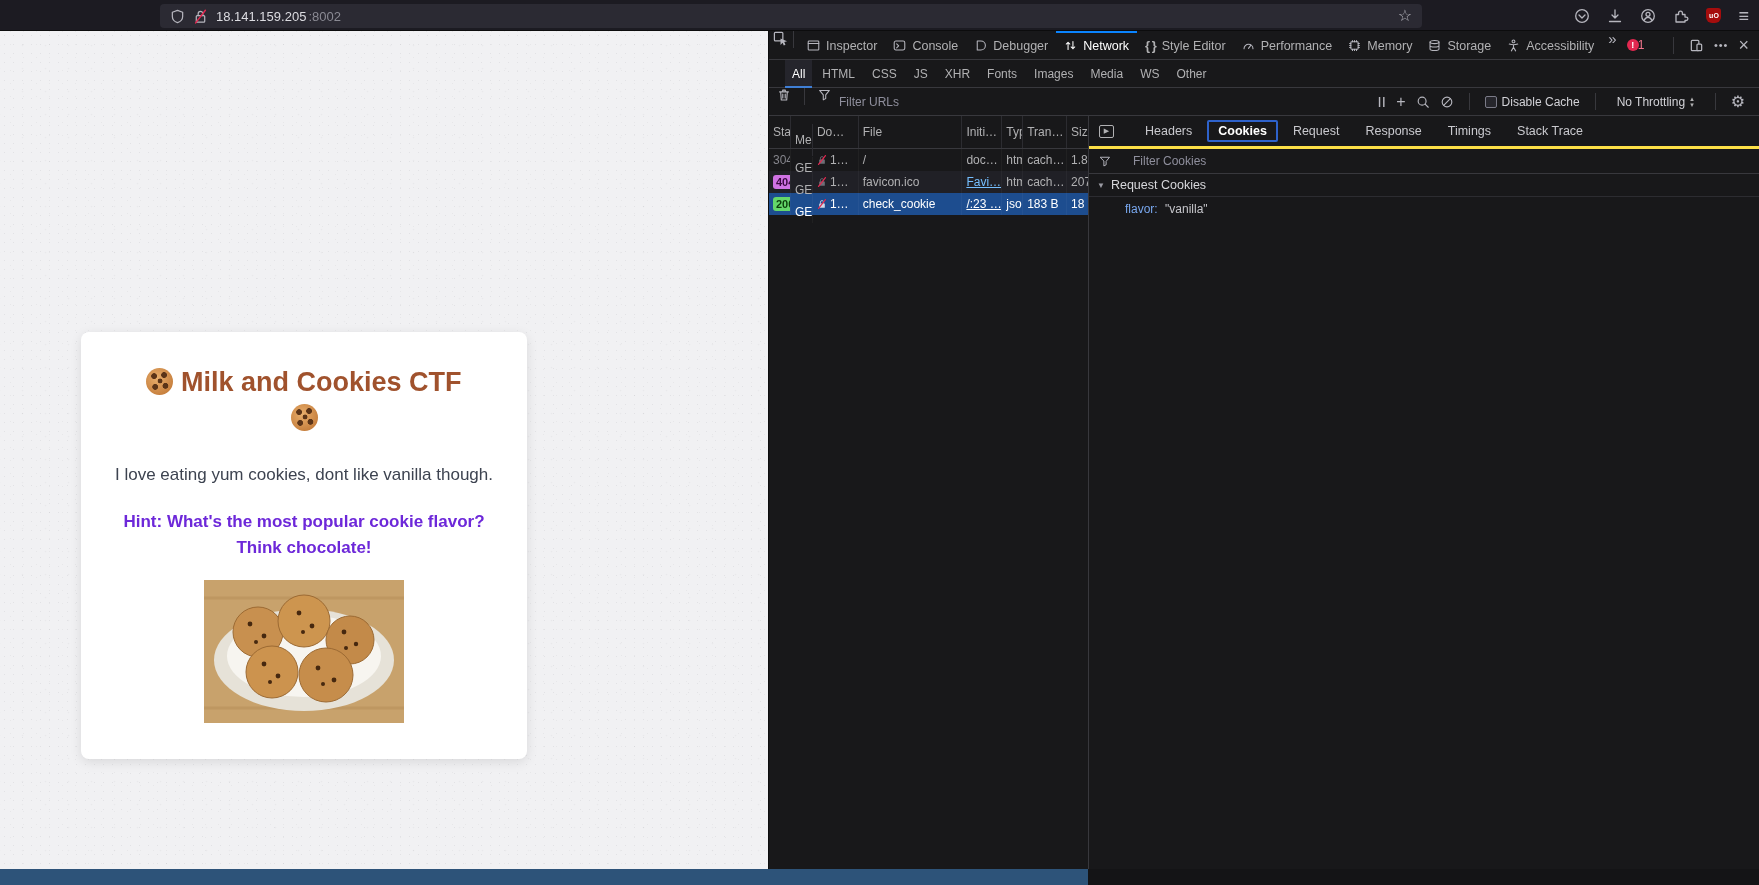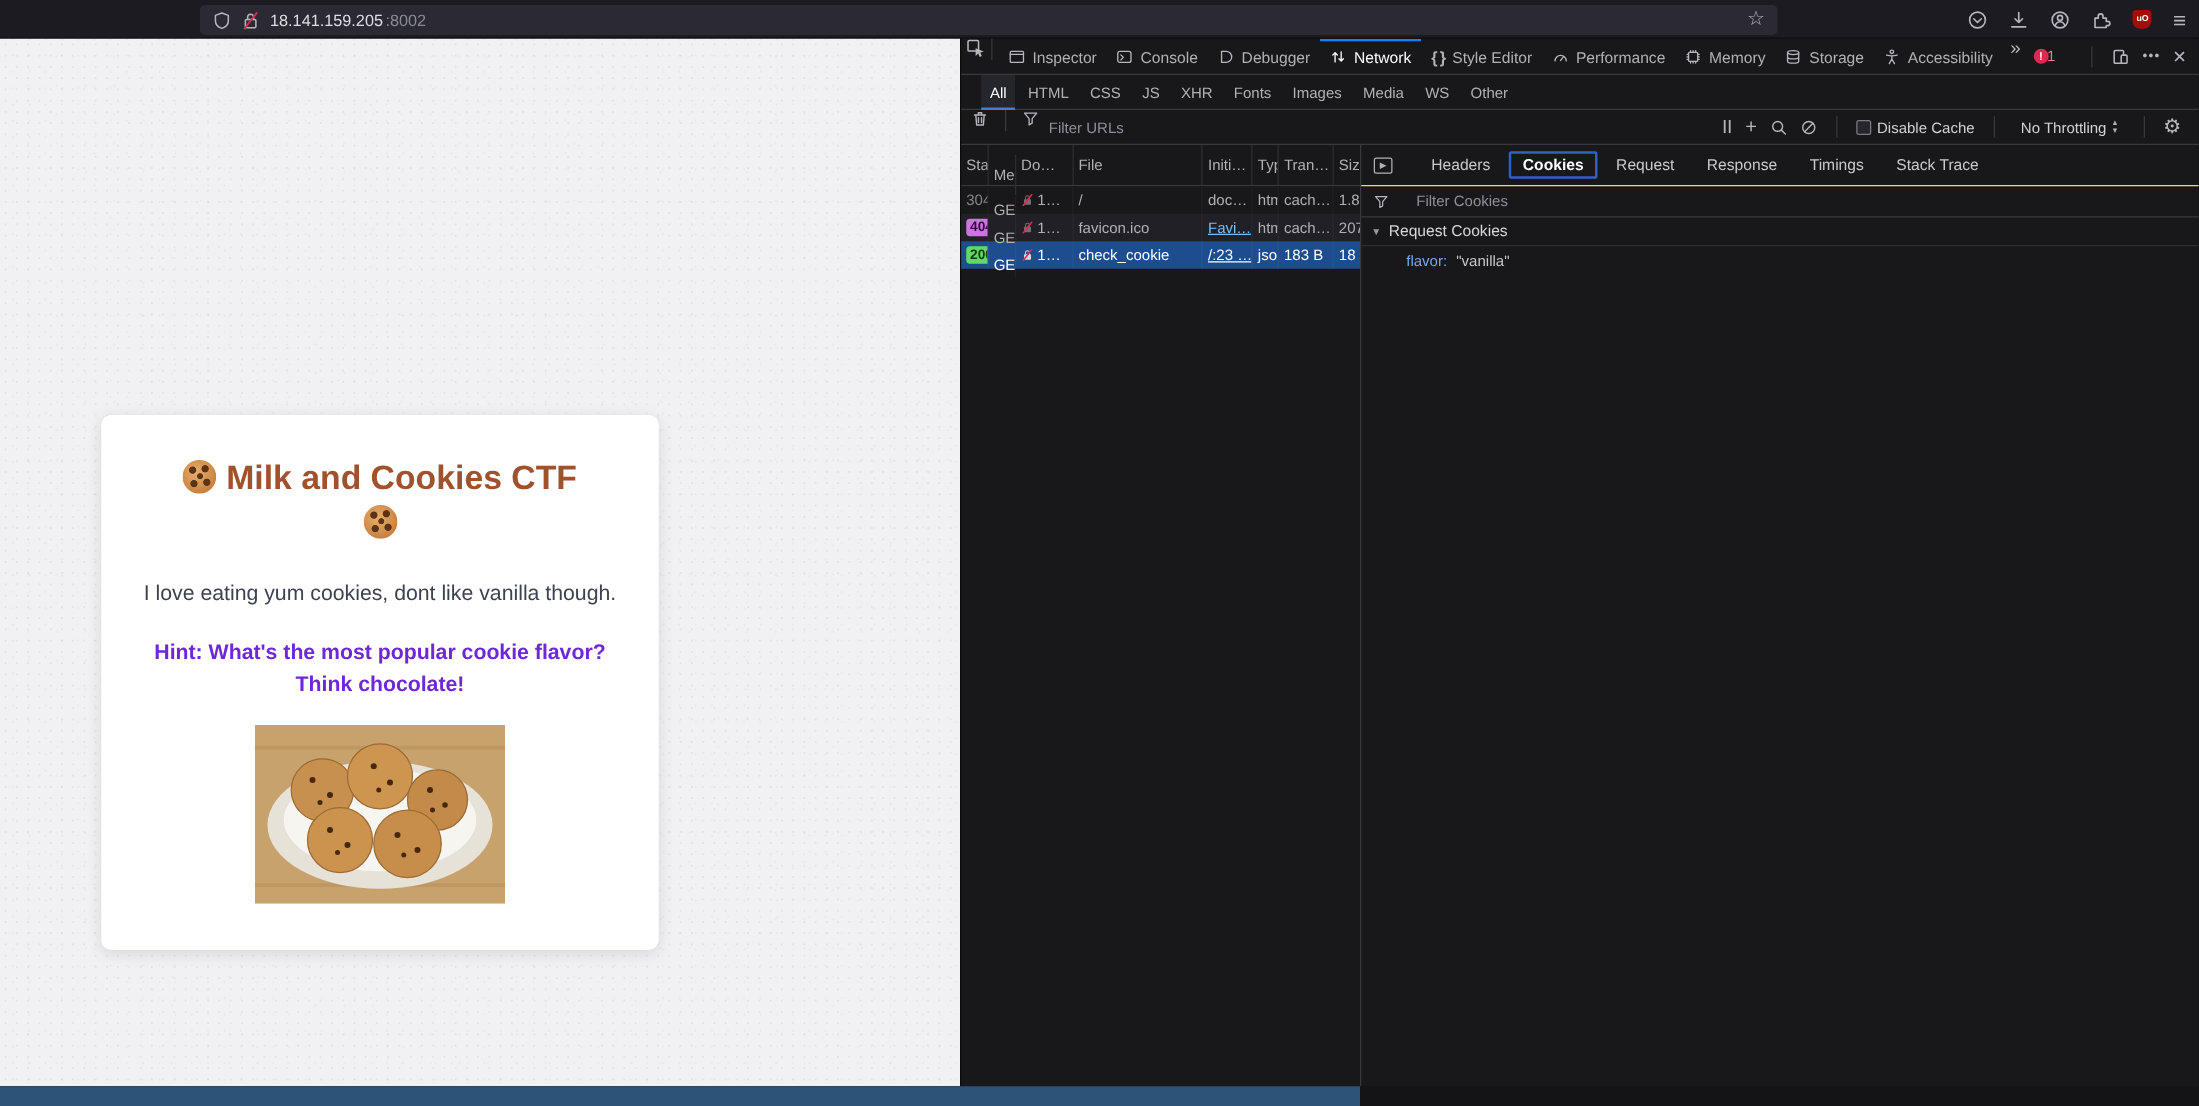--- a/index.html
+++ b/index.html
@@ -97,21 +97,21 @@
   .c-trans { width:44px; } .c-size { width:21px; border-right:0 !important; }
   .badge { display:inline-block; border-radius:3px; padding:0 3px; font-size:11px; line-height:14px; font-weight:bold; }
   .b-404 { background:#cf72e4; color:#38073f; }
   .b-200 { background:#64d76a; color:#0b3e0b; }
   .dim { color:#85858c; }
   .link { color:#75bfff; text-decoration:underline; }
   .link-sel { color:#fff; text-decoration:underline; }
   .mini-lock { margin-right:3px; flex:0 0 auto; }
 
   .detail-pane { flex:1; display:flex; flex-direction:column; }
-  .detail-tabs { display:flex; align-items:center; height:33px; border-bottom:1px solid #fde047; padding:0 10px; gap:4px; }
+  .detail-tabs { display:flex; align-items:center; height:33px; border-bottom:3px solid #fde047; padding:0 10px; gap:4px; }
   .pane-toggle { width:15px; height:13px; border:1px solid #b1b1b3; border-radius:2px;
     display:flex; align-items:center; justify-content:center; font-size:7px; color:#b1b1b3; margin-right:16px; }
   .detail-tab { padding:4px 11px; font-size:12.5px; color:#c9c9ce; }
   .detail-tab.active { border:2px solid #2e62cb; border-radius:2px; padding:2px 9px; color:#fff; font-weight:bold; }
   .cookie-filter { display:flex; align-items:center; height:25px; border-bottom:1px solid #38383d; padding:0 10px; gap:22px; }
   .cookie-section { display:flex; align-items:center; height:23px; border-bottom:1px solid #2c2c31; padding:0 8px; gap:6px; color:#d7d7db; font-size:12.5px; }
   .sec-caret { font-size:8px; color:#9a9aa3; }
   .cookie-line { padding:5px 0 0 36px; font-size:12px; }
   .cookie-name { color:#78a7ee; }
   .cookie-val { color:#c6c6cb; margin-left:4px; }

